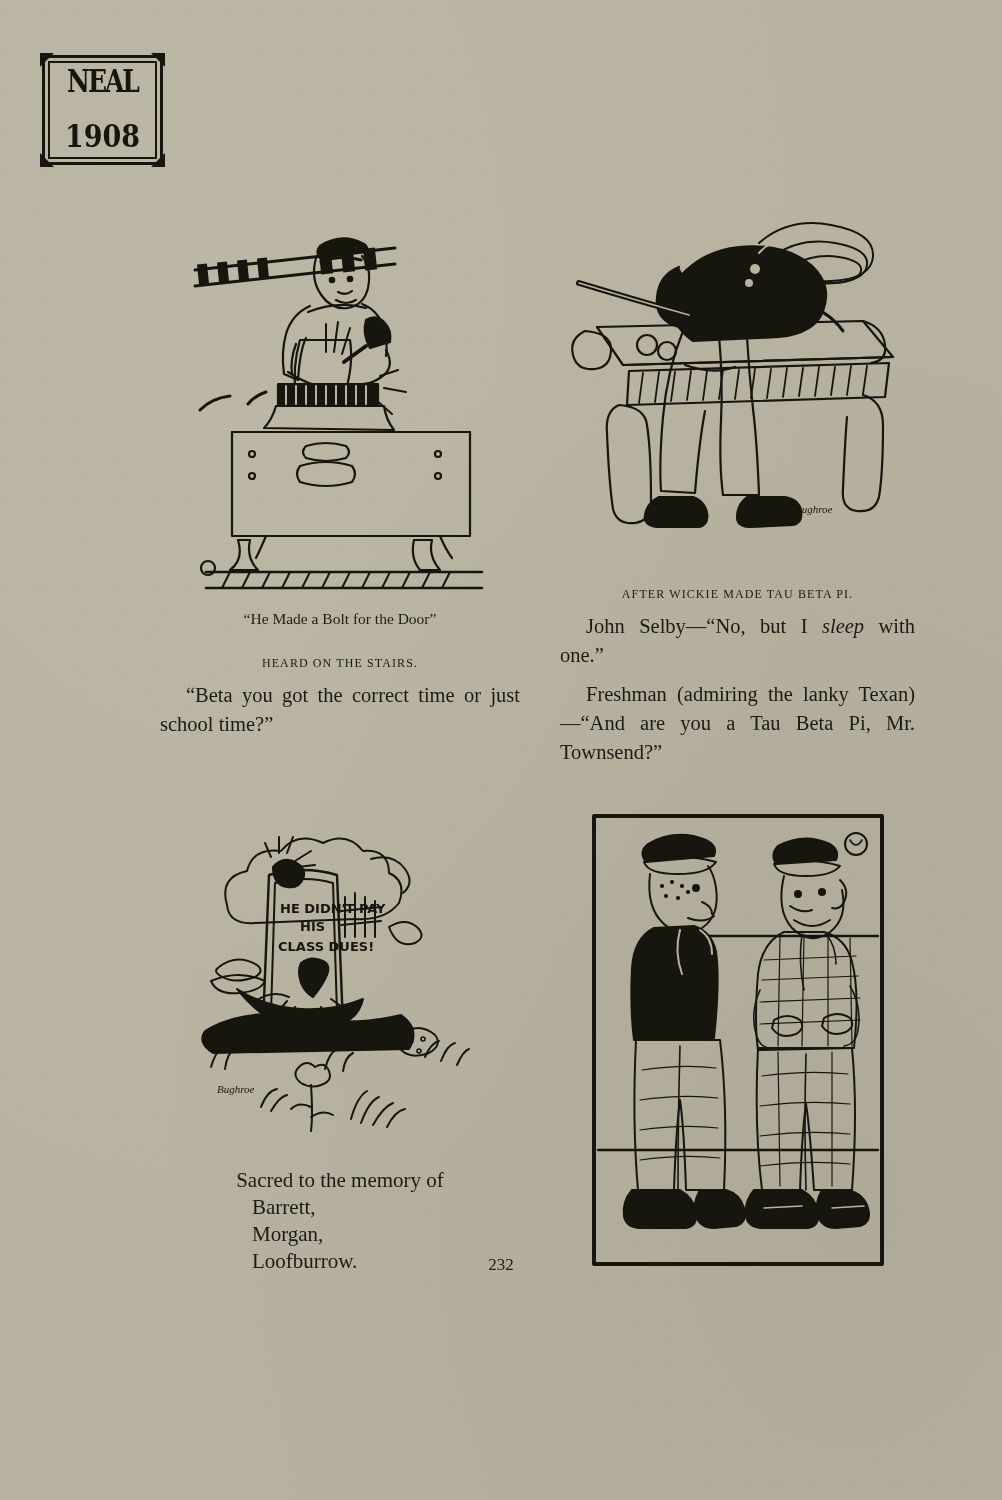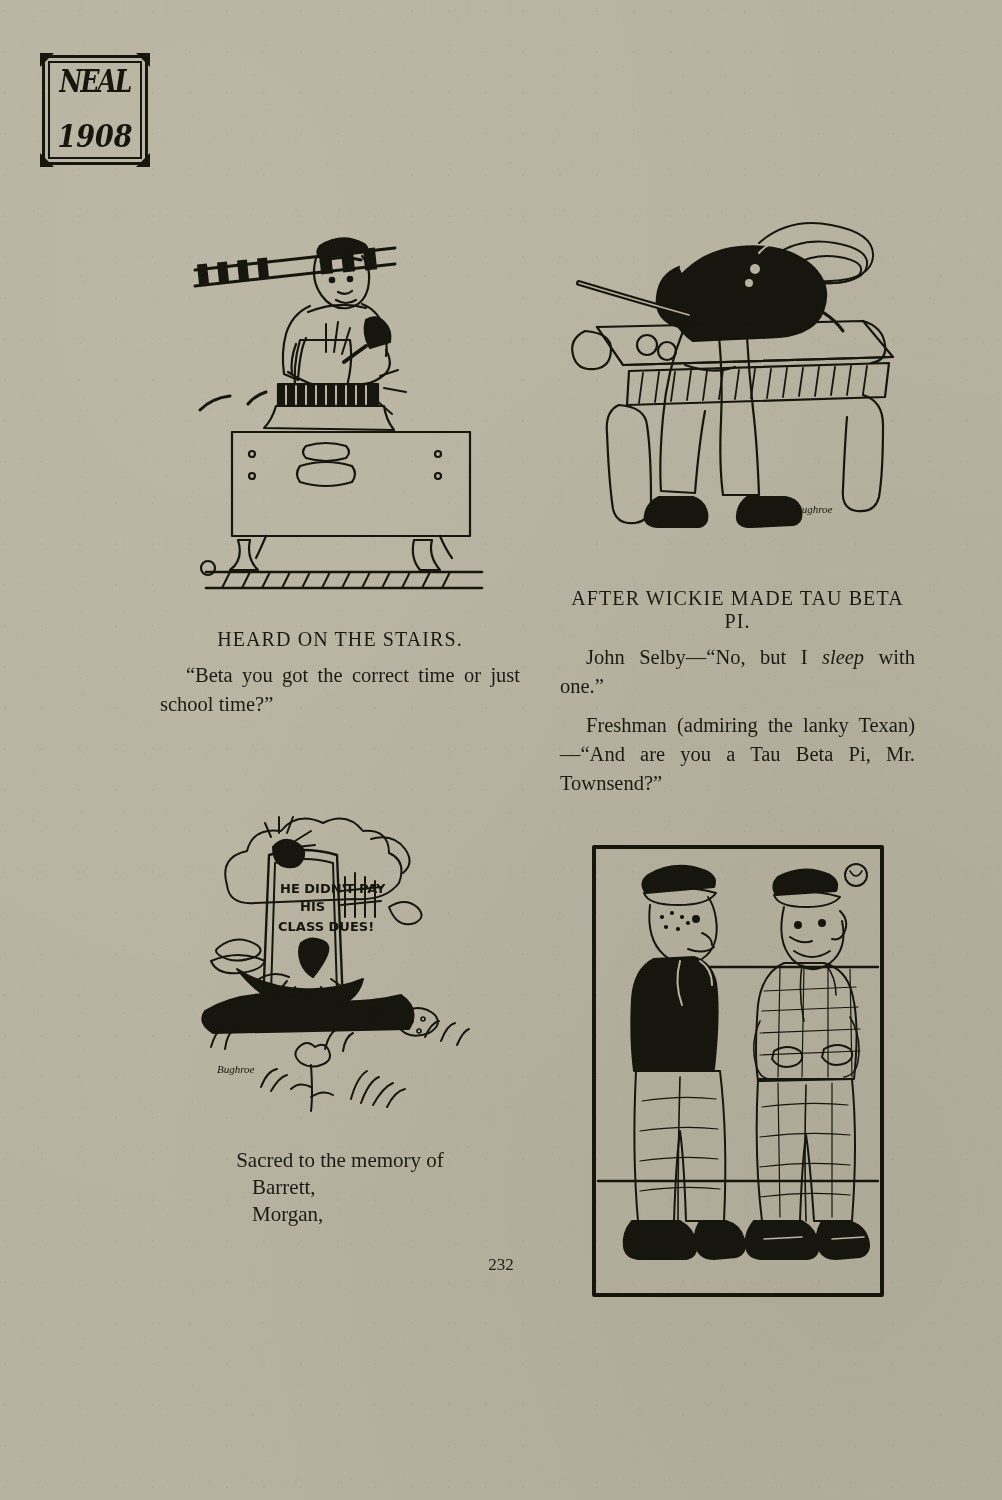--- a/index.html
+++ b/index.html
@@ -34,23 +34,22 @@
       radial-gradient(circle at 37% 77%, rgba(70,60,45,0.18) 0.6px, transparent 1.2px),
       radial-gradient(circle at 88% 12%, rgba(70,60,45,0.18) 0.6px, transparent 1.2px);
     background-size: 37px 41px, 53px 47px, 61px 59px, 43px 67px;
   }
 
   
   .monogram {
     position: absolute;
     left: 42px;
     top: 55px;
-    width: 106px;
+    width: 121px;
     height: 110px;
-    font-style: italic;
   }
   .monogram .frame-outer {
     position: absolute;
     inset: 0;
     border: 3px solid #16160f;
   }
   .monogram .frame-inner {
     position: absolute;
     inset: 6px;
     border: 2px solid #16160f;
@@ -114,21 +113,21 @@
 
   .cap-small {
     text-align: center;
     font-size: 15.5px;
     font-family: "Liberation Serif", serif;
     color: #1d1d17;
     margin-top: 10px;
   }
   .cap-caps {
     text-align: center;
-    font-size: 20px;
+    font-size: 12px;
     letter-spacing: 1.1px;
     font-family: "Liberation Serif", serif;
     color: #1b1b15;
     margin-top: 28px;
   }
   .joke {
     font-size: 20.5px;
     line-height: 1.42;
     text-align: justify;
     margin-top: 10px;
@@ -260,20 +259,21 @@
             <path d="M220 372 L212 388"></path>
           <path d="M240 372 L232 388"></path>
             <path d="M260 372 L252 388"></path>
             <path d="M280 372 L272 388"></path>
         </g>
         <path d="M68 340 q6 20 -8 30 l28 0 q-12 -12 -8 -30 z"></path>
         <path d="M244 340 q-4 18 6 30 l20 0 q-12 -14 -8 -30 z"></path>
         <circle cx="38" cy="368" r="7"></circle>
       </svg>
     </div>
+    <div class="cap-small">“He Made a Bolt for the Door”</div>
 
     <div class="cap-caps">HEARD ON THE STAIRS.</div>
     <div class="joke indent">“Beta you got the correct time or just school time?”</div>
 
     <div class="cartoon-box" style="margin-top:62px;">
       <svg width="330" height="350" viewBox="0 0 330 350" fill="none" stroke="#16160f" stroke-width="2" stroke-linecap="round" stroke-linejoin="round">
 
         <path d="M52 104 q-8 -28 20 -34 q6 -24 34 -20 q16 -20 42 -8 q24 -12 40 8 q26 -2 26 22 q18 8 10 30 q-14 18 -44 16 l-100 4 q-26 2 -28 -18 z"></path>
         <path d="M196 58 q22 -6 34 10 q10 14 -2 24"></path>
 
@@ -332,20 +332,21 @@
         </g>
         <text class="sig" x="42" y="292" stroke="none">Bughroe</text>
       </svg>
     </div>
 
     <div class="memorial">
       <div class="line1">Sacred to the memory of</div>
       <div class="names">
         <div>Barrett,</div>
         <div>Morgan,</div>
+        <div>Loofburrow.</div>
       </div>
     </div>
   </div>
 
   <div class="col-right">
 
     <div class="cartoon-box">
       <svg width="350" height="370" viewBox="0 0 350 370" fill="none" stroke="#16160f" stroke-width="2.2" stroke-linecap="round" stroke-linejoin="round">
 
         <path d="M196 48 q30 -26 72 -18 q44 8 42 32 q-2 22 -42 24 q-44 2 -58 -14" stroke-width="2"></path>

